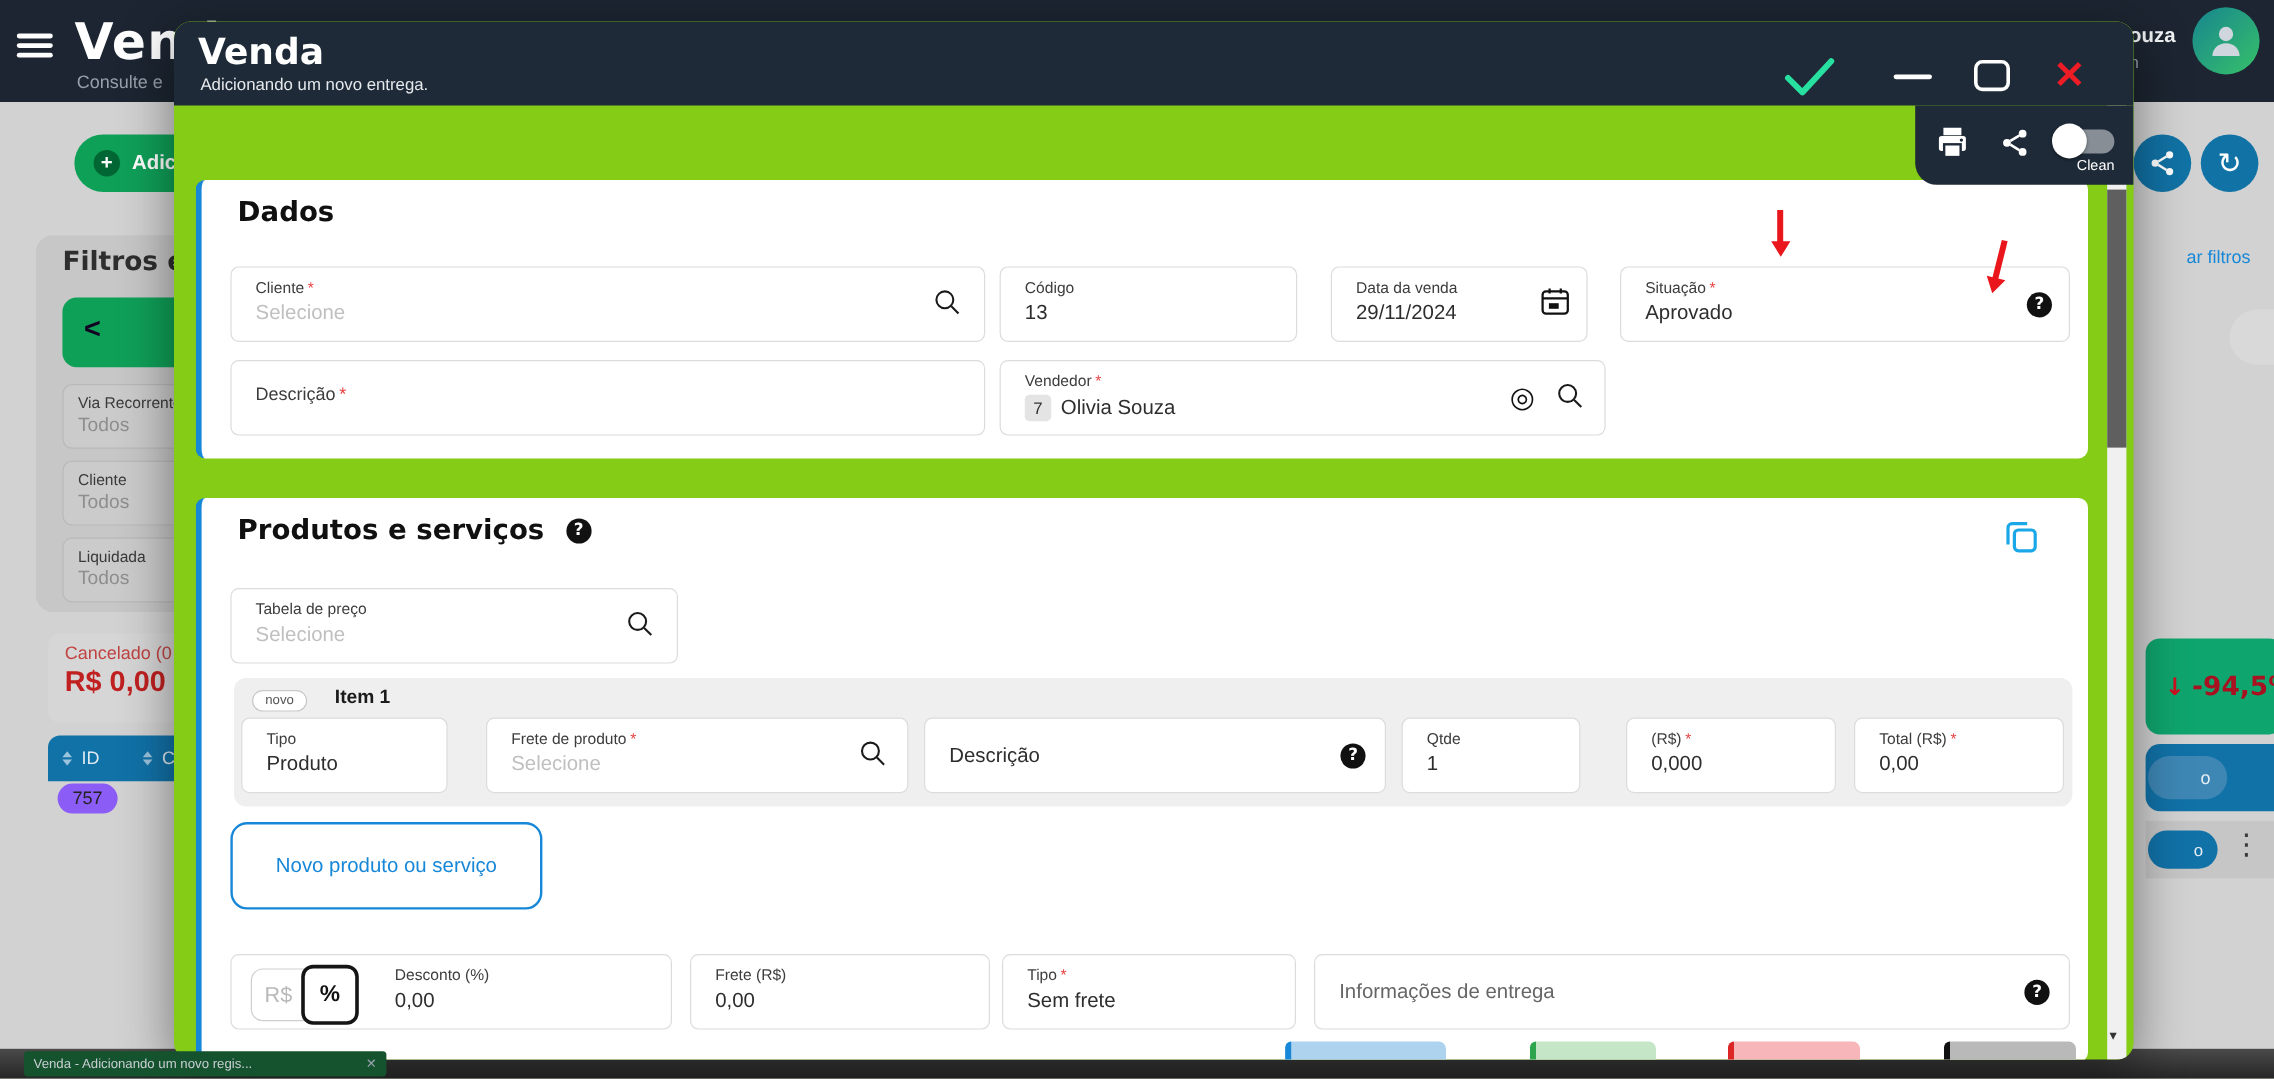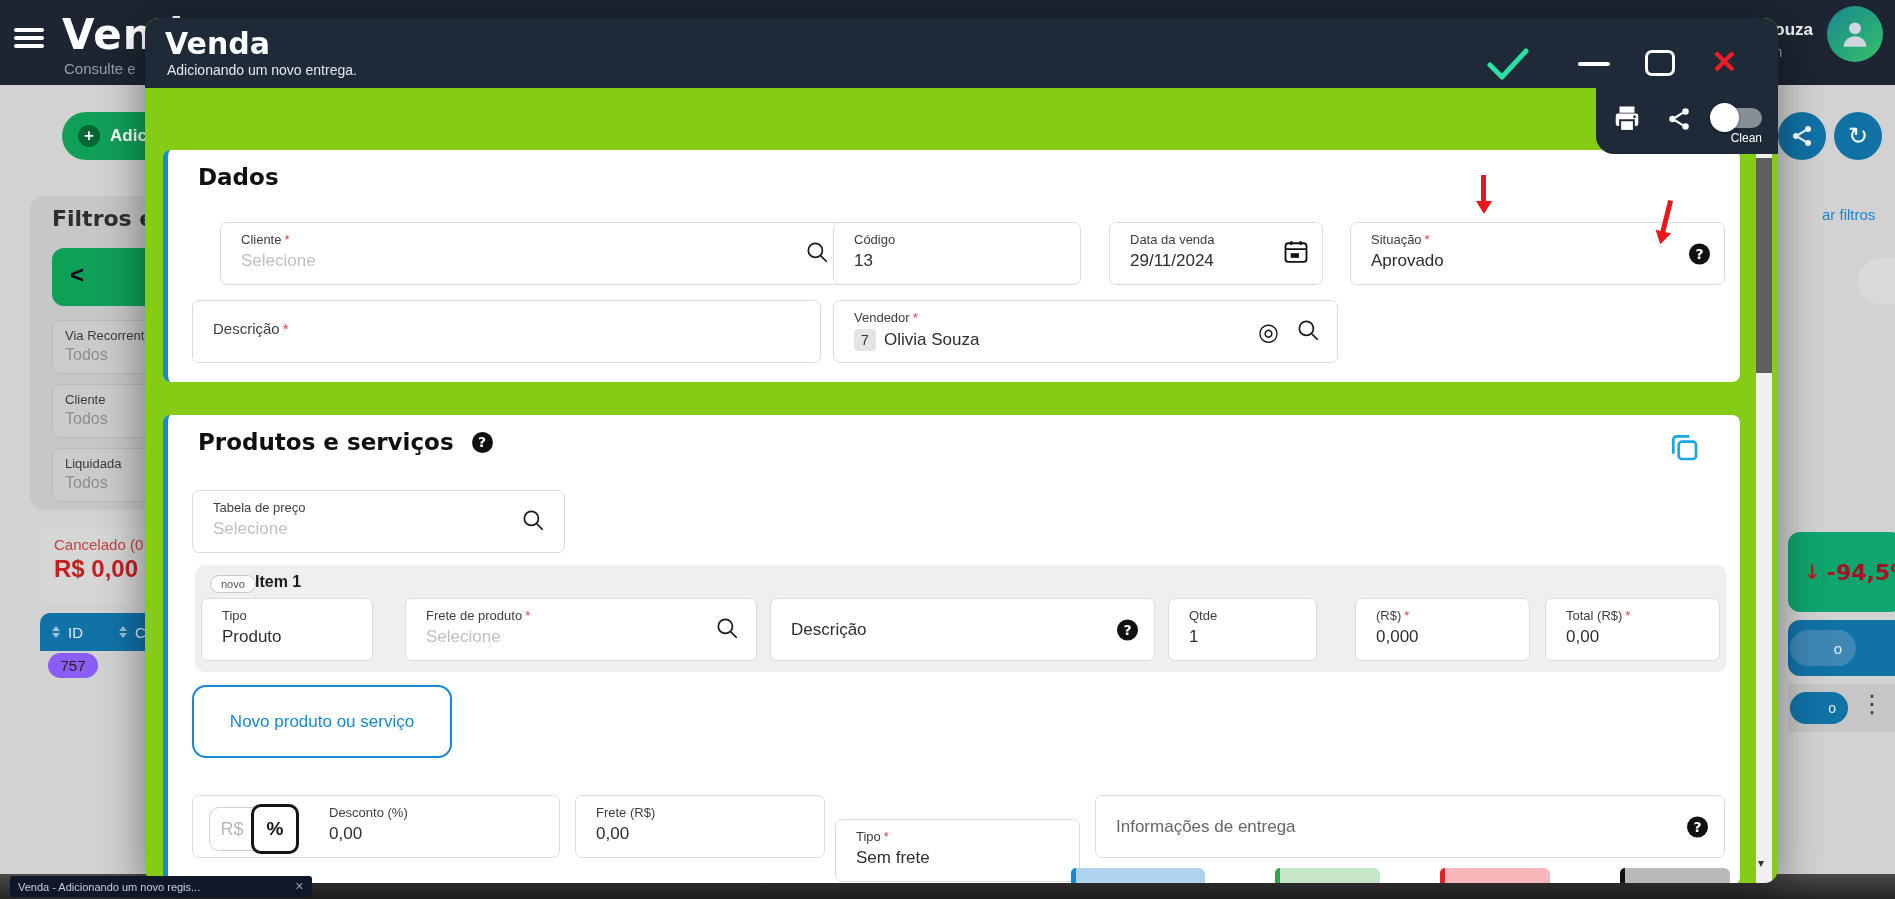--- a/index.html
+++ b/index.html
@@ -55,21 +55,21 @@
   .bg-bluebar { position:absolute; left:1788px; top:620px; width:115px; height:56px; background:#1172a8; border-radius:12px 0 0 12px; }
   .bluebar-pill { position:absolute; left:2px; top:10px; width:66px; height:36px; background:#3e87b5; border-radius:18px;
                   color:#e6eef4; font-size:15px; display:flex; align-items:center; justify-content:flex-end; padding-right:14px; }
   .bg-grayrow { position:absolute; left:1788px; top:684px; width:115px; height:48px; background:#c6c6c6; }
   .grayrow-pill { position:absolute; left:2px; top:8px; width:58px; height:32px; background:#1172a8; border-radius:16px;
                   color:#e6eef4; font-size:14px; display:flex; align-items:center; justify-content:flex-end; padding-right:12px; }
   .kebab { position:absolute; left:72px; top:6px; font-size:24px; color:#3a3a3a; letter-spacing:0; }
 
   
   .taskbar { position:absolute; left:0; top:874px; width:1895px; height:25px; background:linear-gradient(#4a4a4a,#262626); z-index:10; }
-  .task-btn { position:absolute; left:10px; top:876px; width:302px; height:21px; background:#0f172a; border-radius:3px; z-index:50;
+  .task-btn { position:absolute; left:20px; top:876px; width:302px; height:21px; background:#14532d; border-radius:3px; z-index:50;
               display:flex; align-items:center; justify-content:space-between; padding:0 8px; }
   .task-btn .tl { font-size:11px; color:#c9ced4; white-space:nowrap; overflow:hidden; }
   .task-btn .tx { font-size:11px; color:#9aa3ad; }
 
   
   .modal { position:absolute; left:145px; top:18px; width:1633px; height:865px; border-radius:14px; z-index:20;
            box-shadow:0 12px 45px rgba(0,0,0,.45); overflow:hidden; background:#84cc16; }
   .m-header { position:absolute; left:0; top:0; width:1633px; height:70px; background:#1e2a38; border-radius:14px 14px 0 0; }
   .m-title { position:absolute; left:20px; top:8px; font-size:30px; font-weight:bold; color:#fff; font-family:"DejaVu Sans", sans-serif; }
   .m-sub { position:absolute; left:22px; top:44px; font-size:14px; color:#e6e9ec; }
@@ -100,21 +100,21 @@
   .req { color:#e84040; margin-left:3px; }
   .f-icon { position:absolute; top:50%; transform:translateY(-50%); }
   .help { display:inline-block; width:21px; height:21px; border-radius:50%; background:#111; color:#fff;
           font-size:14px; font-weight:bold; text-align:center; line-height:21px; font-family:"DejaVu Sans", sans-serif; }
   .vbadge { display:inline-block; min-width:22px; height:22px; background:#e4e4e4; border-radius:4px; font-size:14px; color:#333;
             text-align:center; line-height:22px; margin-right:8px; padding:0 4px; }
 
   .item-box { position:absolute; left:27px; top:150px; width:1532px; height:107px; background:#efefef; border-radius:10px; }
   .novo-badge { position:absolute; left:15px; top:10px; background:#fff; border:1px solid #c9c9c9; border-radius:10px;
                 font-size:11px; color:#555; padding:2px 10px; }
-  .item-title { position:absolute; left:60px; top:8px; font-size:16px; font-weight:bold; color:#1b1b1b; }
+  .item-title { position:absolute; left:84px; top:8px; font-size:16px; font-weight:bold; color:#1b1b1b; }
 
   .new-item-btn { position:absolute; left:24px; top:270px; width:260px; height:73px; border:2px solid #1787d8; border-radius:14px;
                   background:#fff; color:#1787d8; font-size:17px; display:flex; align-items:center; justify-content:center; }
 
   .unit-toggle { position:absolute; left:16px; top:8px; display:flex; align-items:center; }
   .unit-off { width:46px; height:44px; border:1.5px solid #cfcfcf; border-radius:10px 0 0 10px; font-size:18px; color:#b9b9b9;
               display:flex; align-items:center; justify-content:center; background:#fff; }
   .unit-on { width:48px; height:50px; border:3px solid #151515; border-radius:10px; font-size:19px; font-weight:bold; color:#111;
              display:flex; align-items:center; justify-content:center; background:#fff; margin-left:-4px; }
 
@@ -261,21 +261,21 @@
     </div>
 
     <div class="m-scroll">
       <div class="m-thumb"></div>
     </div>
     <div class="m-scrolldn">▾</div>
 
     <div class="card" style="left:18px; top:132px; width:1577px; height:232px;">
       <div class="card-title">Dados</div>
 
-      <div class="field" style="left:24px; top:72px; width:629px;margin-left:28px;">
+      <div class="field" style="left:24px; top:72px; width:629px;">
         <div class="lbl"><span>Cliente</span><span class="req">*</span></div>
         <div class="val ph">Selecione</div>
         <span class="f-icon" style="right:18px;">
           <svg width="26" height="26" viewBox="0 0 24 24" fill="none" stroke="#1a1a1a" stroke-width="1.6">
               <circle cx="10.5" cy="10.5" r="6.5"></circle>
               <line x1="15.5" y1="15.5" x2="21" y2="21"></line>
             </svg>
         </span>
       </div>
 
@@ -398,21 +398,21 @@
           <div class="lbl">Desconto (%)</div>
           <div class="val">0,00</div>
         </div>
       </div>
 
       <div class="field" style="left:407px; top:380px; width:250px;">
         <div class="lbl">Frete (R$)</div>
         <div class="val">0,00</div>
       </div>
 
-      <div class="field" style="left:667px; top:380px; width:245px;margin-top:24px;">
+      <div class="field" style="left:667px; top:380px; width:245px;">
         <div class="lbl"><span>Tipo</span><span class="req">*</span></div>
         <div class="val">Sem frete</div>
       </div>
 
       <div class="field" style="left:927px; top:380px; width:630px;">
         <div class="lbl ph2" style="font-size:17px; margin-top:12px;">Informações de entrega</div>
         <span class="f-icon help" style="right:16px;">?</span>
       </div>
 
       <div class="chip" style="left:903px; width:134px; background:#aed3ee;">

